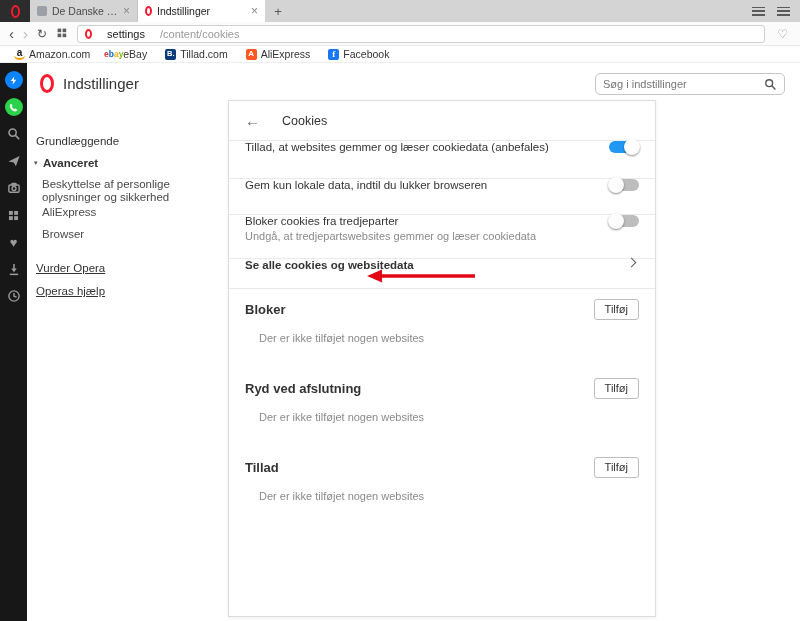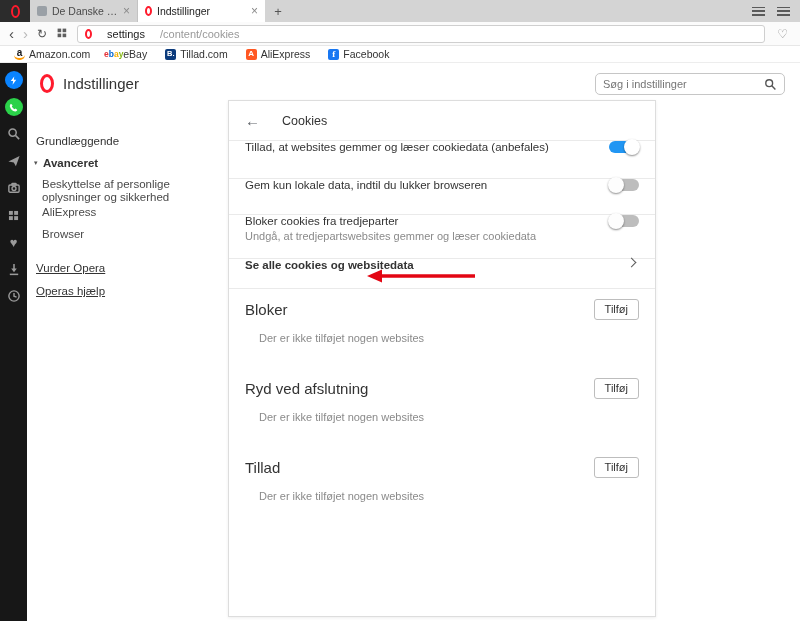--- a/index.html
+++ b/index.html
@@ -84,21 +84,21 @@
 
   .toggle { position:relative; width:30px; height:12px; border-radius:6px; margin-left:auto; flex:0 0 auto; cursor:pointer; }
   .toggle .knob { position:absolute; top:-2px; width:16px; height:16px; border-radius:50%; background:#fff; box-shadow:0 1px 2px rgba(0,0,0,0.45); }
   .toggle.on { background:#2196f3; }
   .toggle.on .knob { right:-1px; }
   .toggle.off { background:#bdbdbd; }
   .toggle.off .knob { left:-1px; background:#fdfdfd; }
 
   .sec { height:70px; padding:0 16px; }
   .sec-head { display:flex; align-items:center; justify-content:space-between; margin-top:9px; height:22px; }
-  .sec-title { font-size:15px; color:#333; }
+  .sec-title { font-size:13px; color:#333;font-weight:bold; }
   .add-btn { height:21px; padding:0 10px; border:1px solid #bdbdbd; border-radius:3px; background:#fff; font-size:11px; color:#333; font-family:"Liberation Sans", sans-serif; cursor:pointer; }
   .sec-empty { margin-top:12px; margin-left:14px; font-size:11px; color:#8a8a8a; }
 
   .red-arrow { position:absolute; left:138px; top:167px; pointer-events:none; }
 </style>
 </head>
 <body>
 
 <div class="tabbar">
   <div class="opera-corner">

